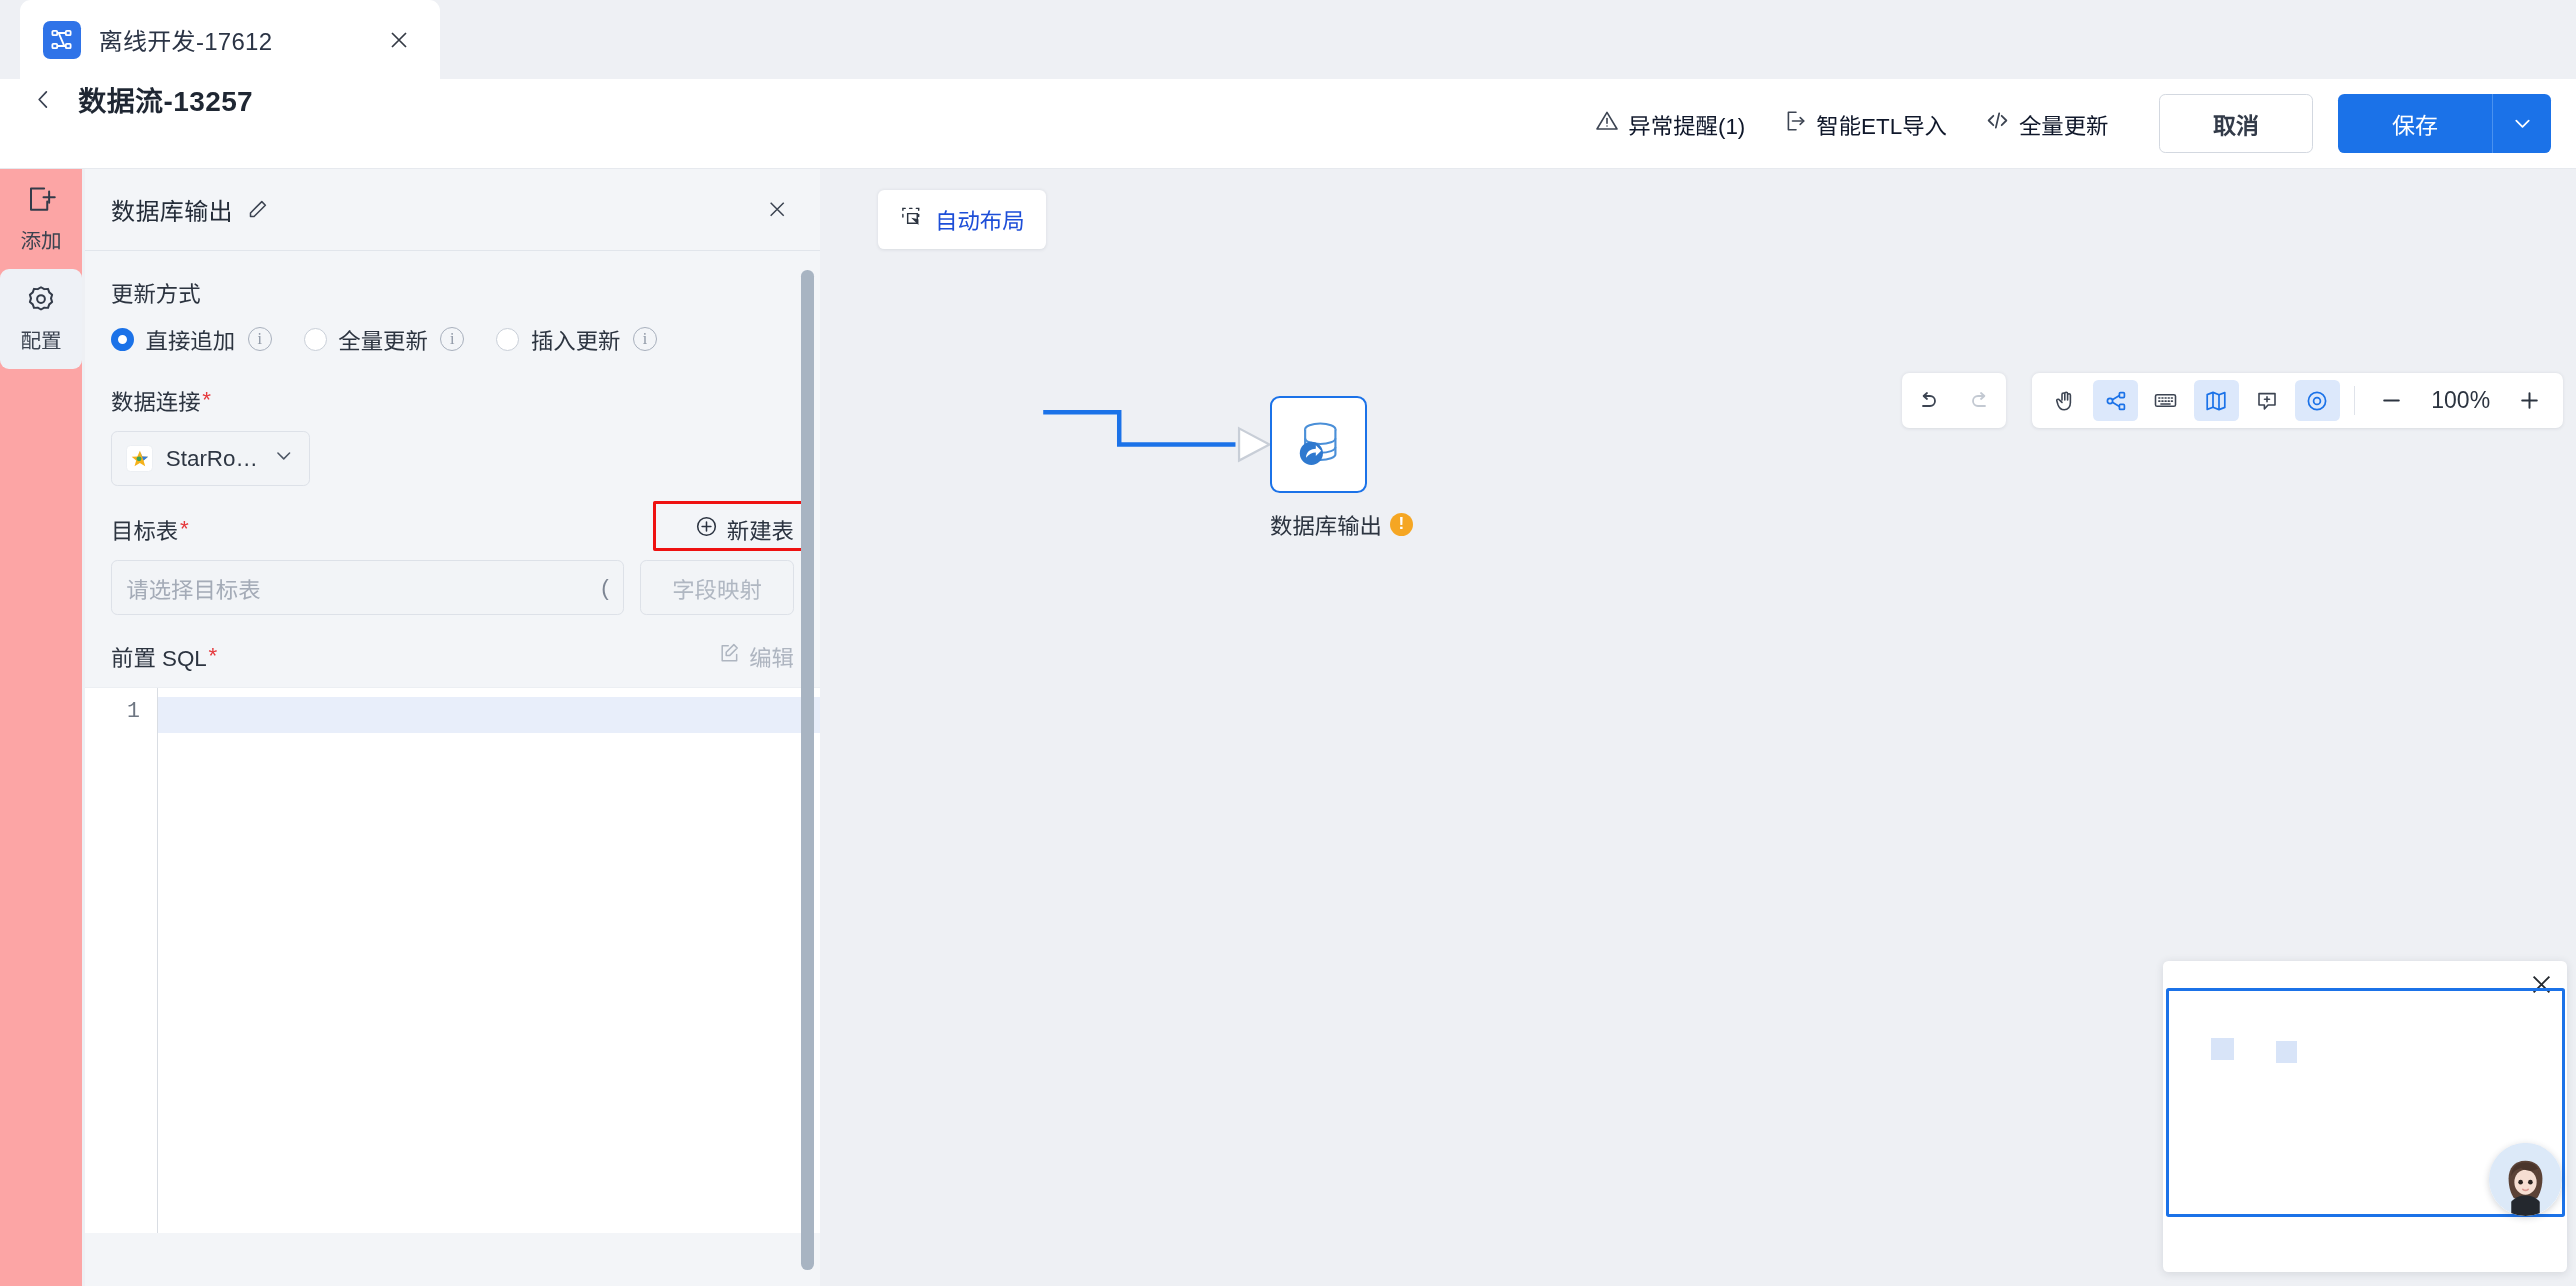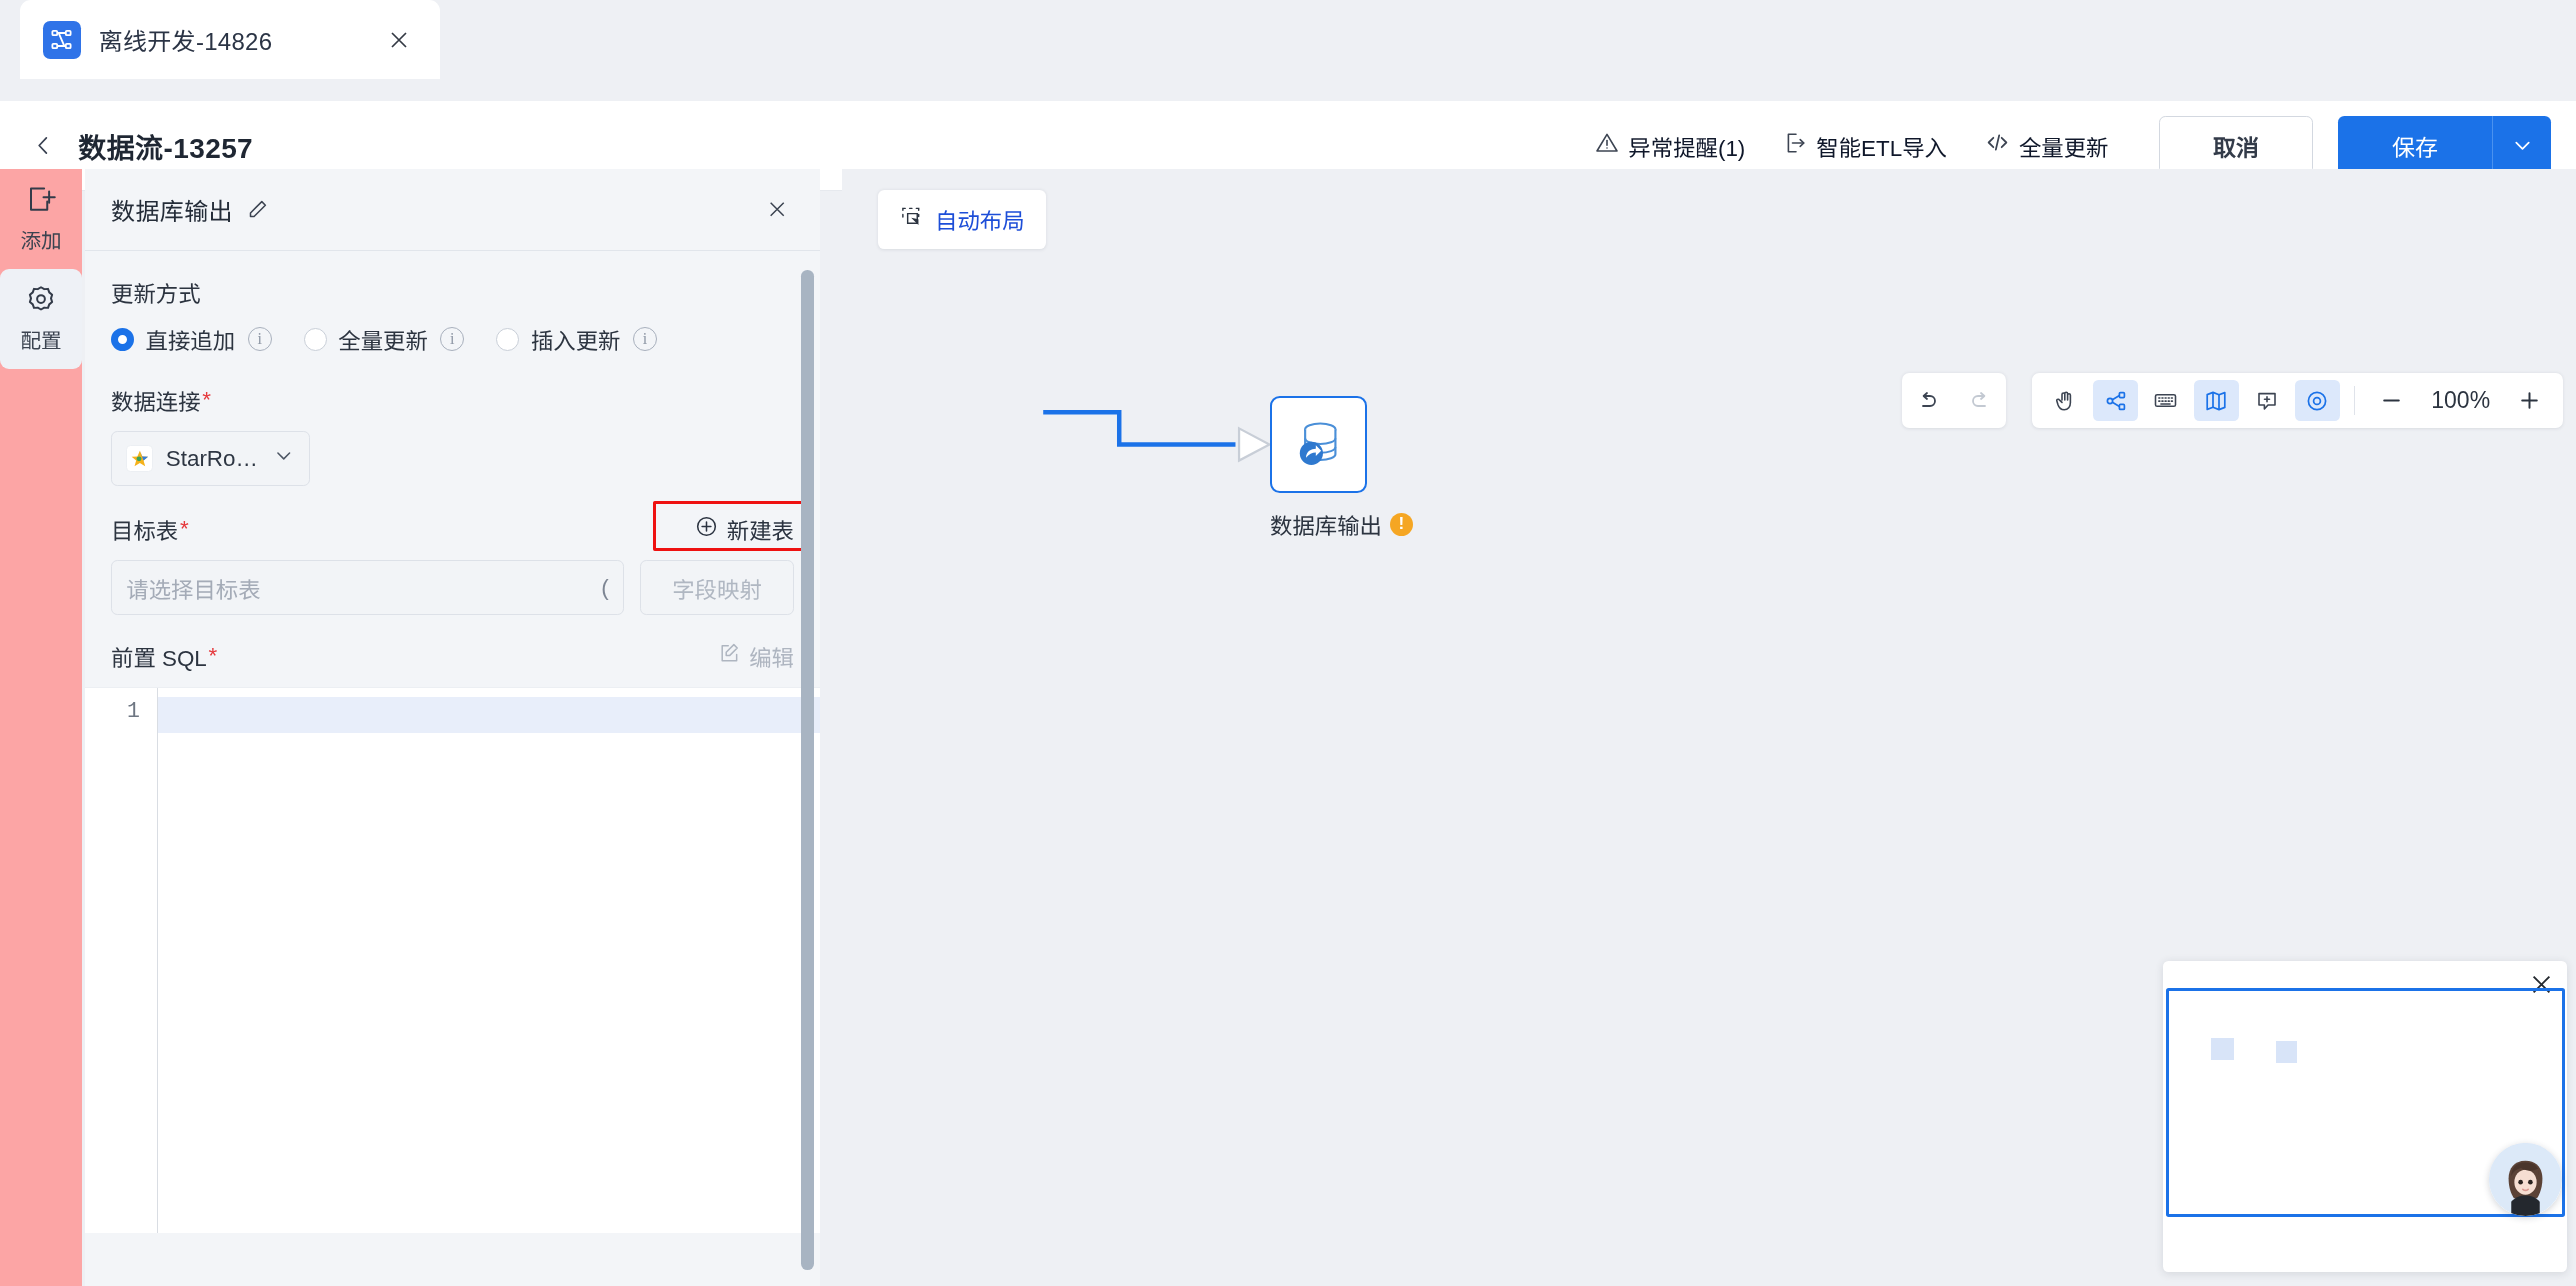--- a/index.html
+++ b/index.html
@@ -33,23 +33,22 @@
     letter-spacing: 0.3px;
   }
   .tab-close {
     margin-left: auto; width: 36px; height: 36px; display: flex;
     align-items: center; justify-content: center; color: #343a44;
   }
 
   
   .header {
     position: absolute; left: 0; top: 79px; width: 2576px; height: 90px;
-    background: #ffffff; display: flex; align-items: center;
+    background: #ffffff; display: flex; 
     border-bottom: 0.9px solid #e6e9ee;
-    margin-top: 22px;
   }
   .back-btn {
     width: 41px; height: 41px; margin-left: 23px;
     display: flex; align-items: center; justify-content: center; color: #3a4252;
   }
   .page-title {
     margin-left: 14.3px; font-size: 28px; color: #1f2733; font-weight: 700;
     letter-spacing: 0.4px;
   }
   .header-right { margin-left: auto; display: flex; align-items: center; padding-right: 25px; }
@@ -267,21 +266,21 @@
     <div class="tab">
       <span class="tab-icon">
         <svg width="23" height="23" viewBox="0 0 24 24" fill="none" stroke="#ffffff" stroke-width="1.9">
           <rect x="2.5" y="3" width="5" height="4.4" rx="1"></rect>
           <rect x="16.5" y="3" width="5" height="4.4" rx="1"></rect>
           <rect x="2.5" y="16.6" width="5" height="4.4" rx="1"></rect>
           <rect x="16.5" y="16.6" width="5" height="4.4" rx="1"></rect>
           <path d="M16.5 5.2 H9 L15 18.8 H7.5"></path>
         </svg>
       </span>
-      <span class="tab-title">离线开发-14826</span>
+      <span class="tab-title">离线开发-17612</span>
       <span class="tab-close">
         <svg width="24" height="24" viewBox="0 0 24 24" stroke="currentColor" stroke-width="1.7" fill="none">
           <path d="M5 5 L19 19 M19 5 L5 19"></path>
         </svg>
       </span>
     </div>
   </div>
 
   <div class="header">
     <span class="back-btn">

